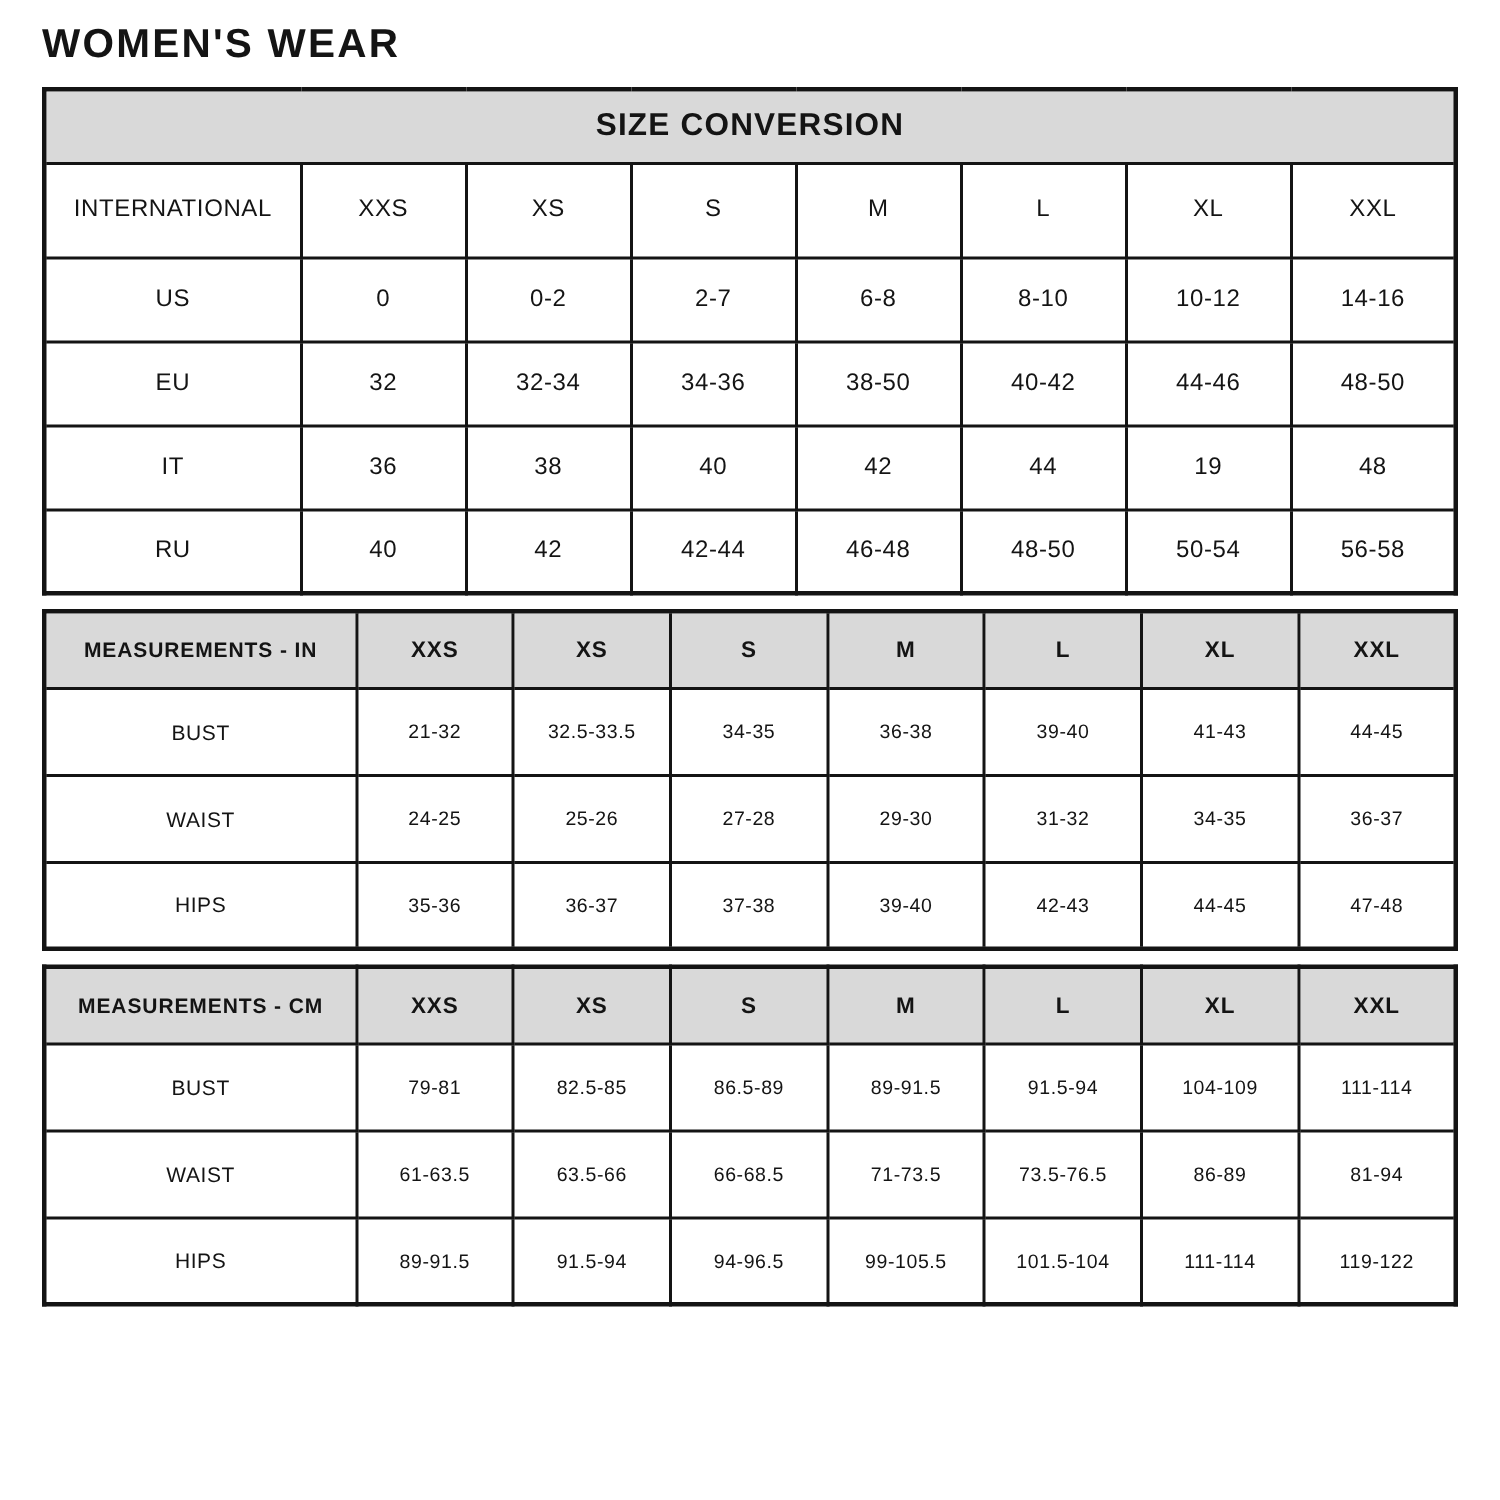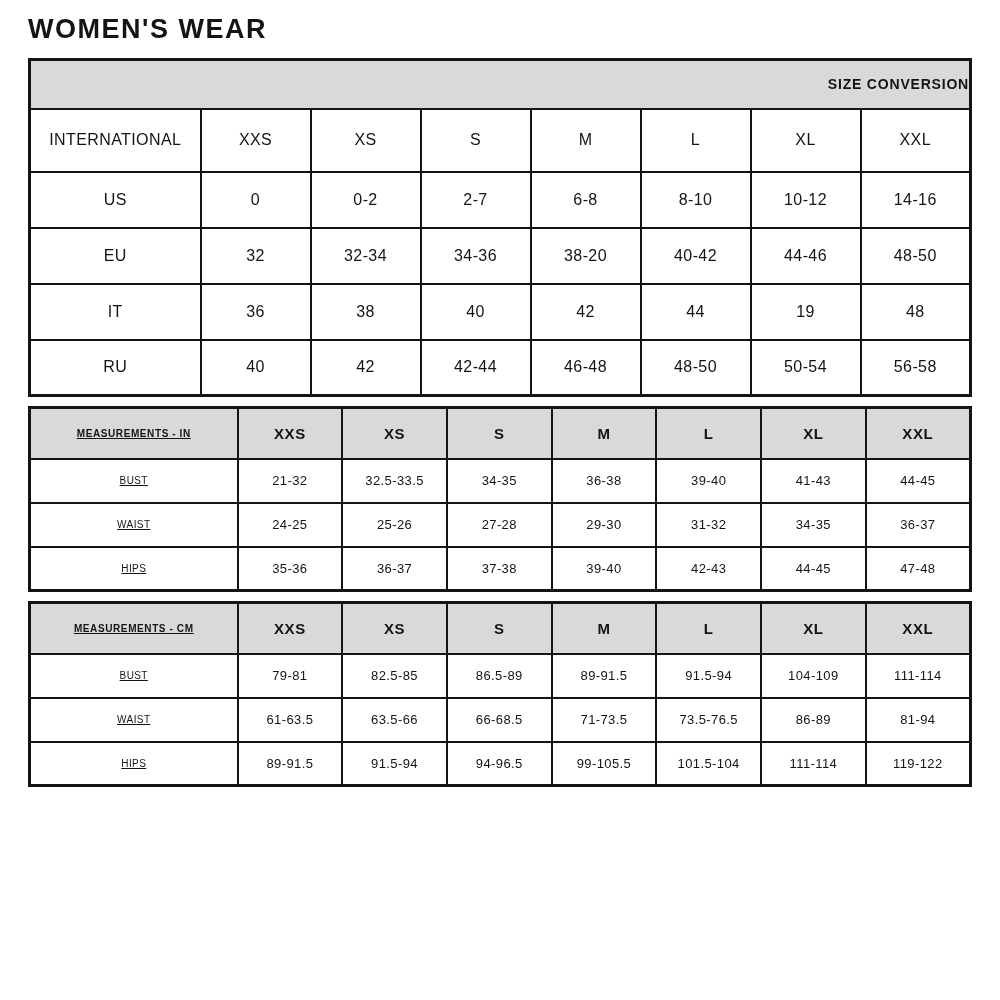--- a/index.html
+++ b/index.html
@@ -26,29 +26,29 @@
   table.sizes td {
     border: 2px solid #141414;
     text-align: center;
     vertical-align: middle;
     letter-spacing: 0.4px;
     overflow: hidden;
     white-space: nowrap;
   }
   .gray { background: #d9d9d9; }
   
-  .t1 .r-title td { height: 49px; font-size: 14px; font-weight: 700; letter-spacing: 0.8px; text-align: right; }
+  .t1 .r-title td { height: 49px; font-size: 21px; font-weight: 700; letter-spacing: 0.8px; }
   .t1 .r-sizes td { height: 63px; font-size: 16px; font-weight: 400; }
   .t1 .r-data  td { height: 56px; font-size: 16px; font-weight: 400; }
   .t1 td.lbl { font-size: 16px; }
   
   .tm { margin-top: 9px; }
   .tm .r-head td { height: 51px; font-size: 15px; font-weight: 700; letter-spacing: 0.6px; }
-  .tm .r-data td { height: 44px; font-size: 13px; font-weight: 400; }
-  .tm td.lbl { font-size: 10px; text-decoration: underline; }
+  .tm .r-data td { height: 58px; font-size: 13px; font-weight: 400; }
+  .tm td.lbl { font-size: 14px; }
 </style>
 </head>
 <body>
 
 <div class="page">
 
   <div class="page-title">WOMEN'S WEAR</div>
 
   <table class="sizes t1">
     <colgroup>
@@ -83,21 +83,21 @@
       <td>6-8</td>
       <td>8-10</td>
       <td>10-12</td>
       <td>14-16</td>
     </tr>
     <tr class="r-data">
       <td class="lbl">EU</td>
       <td>32</td>
       <td>32-34</td>
       <td>34-36</td>
-      <td>38-20</td>
+      <td>38-50</td>
       <td>40-42</td>
       <td>44-46</td>
       <td>48-50</td>
     </tr>
     <tr class="r-data">
       <td class="lbl">IT</td>
       <td>36</td>
       <td>38</td>
       <td>40</td>
       <td>42</td>

